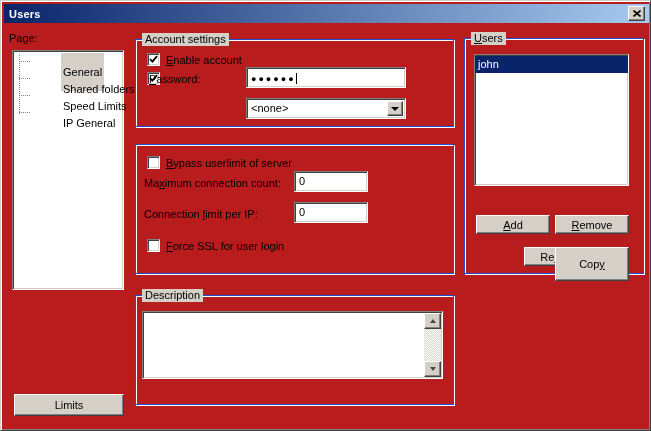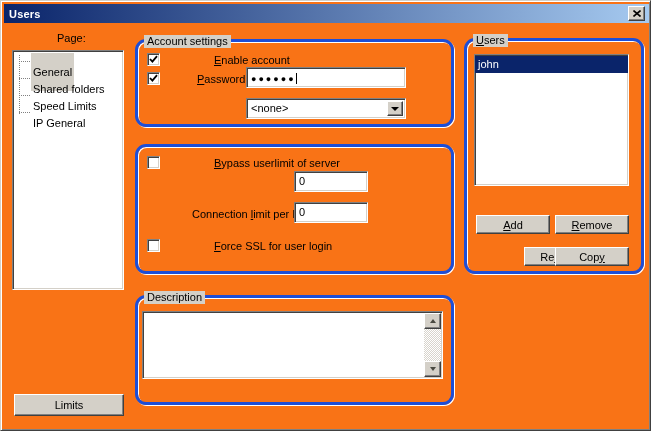--- a/index.html
+++ b/index.html
@@ -1,47 +1,47 @@
 <!DOCTYPE html>
 <html><head>
 <meta charset="utf-8">
 <style>
   html,body { margin:0; padding:0; background:#808080; }
   * { box-sizing:border-box; }
   .dialog {
     position:relative; width:651px; height:431px;
-    background:#f97316;
+    background:#b91c1c;
     font-family:"Liberation Sans", sans-serif;
     font-size:11px; color:#000;
     border:1px solid; border-color:#d4d0c8 #404040 #404040 #d4d0c8;
     box-shadow: inset 1px 1px 0 #ffffff, inset -1px -1px 0 #808080;
     overflow:hidden;
   }
   .titlebar {
     position:absolute; left:3px; top:3px; width:645px; height:19px;
     background:linear-gradient(to right,#0a246a,#a6caf0);
     display:flex; align-items:center;
   }
   .title-text { color:#fff; font-weight:bold; padding-left:5px; letter-spacing:0.2px; }
   .close-btn {
     position:absolute; right:4px; top:2px; width:17px; height:15px;
     background:#d4d0c8;
     border:1px solid; border-color:#ffffff #404040 #404040 #ffffff;
     box-shadow: inset -1px -1px 0 #808080;
     display:flex; align-items:center; justify-content:center;
   }
-  .label { position:absolute; white-space:nowrap; line-height:13px;margin-left:48px; }
+  .label { position:absolute; white-space:nowrap; line-height:13px; }
   .u { text-decoration:underline; }
 
   
   .groupbox {
     position:absolute;
-    border:3px solid #1d4ed8;
+    border:1px solid #1d4ed8;
     box-shadow: inset 1px 1px 0 #fff, 1px 1px 0 #fff;
-    border-radius:11px;
+    border-radius:0;
   }
   .legend {
     position:absolute; top:-7px; left:6px; background:#d4d0c8;
     padding:0 3px; line-height:13px; white-space:nowrap;
   }
 
   
   .sunken {
     background:#fff;
     border:1px solid; border-color:#808080 #ffffff #ffffff #808080;
@@ -77,21 +77,21 @@
     border-left:1px dotted #808080;
   }
   .tree-item {
     position:relative; height:17px; line-height:17px; padding-left:18px;
     white-space:nowrap; cursor:default;
   }
   .tree-item::before {
     content:''; position:absolute; left:6px; top:8px; width:11px;
     border-top:1px dotted #808080;
   }
-  .tree-item .ti-label { display:inline-block; line-height:14px; padding:12px 2px; }
+  .tree-item .ti-label { display:inline-block; line-height:14px; padding:12px 2px;margin-left:30px; }
   .tree-item.selected .ti-label { background:#d4d0c8; }
 
   
   .userlist { position:absolute; left:473px; top:53px; width:155px; height:132px; padding-top:1px; }
   .user-item { height:17px; line-height:16px; padding-left:3px; white-space:nowrap; }
   .user-item.selected { background:#0a246a; color:#fff; }
 
   
   .combo { position:absolute; }
   .combo .combo-text { position:absolute; left:4px; top:3px; line-height:13px; }
@@ -180,20 +180,21 @@
     <span class="combo-text">&lt;none&gt;</span>
     <div class="combo-arrow-btn">
       <div class="tri-down"></div>
     </div>
   </div>
 
   <div class="groupbox" style="left:134px; top:143px; width:319px; height:130px;"></div>
   <div class="checkbox sunken" style="left:146px; top:155px;"></div>
   <div class="label" style="left:165px; top:156px;"><span class="u">B</span>ypass userlimit of server</div>
 
+  <div class="label" style="left:143px; top:176px;">Ma<span class="u">x</span>imum connection count:</div>
   <div class="field sunken" style="left:293px; top:170px; width:74px; height:21px;">
     <span>0</span>
   </div>
 
   <div class="label" style="left:143px; top:207px;">Connection <span class="u">l</span>imit per IP:</div>
   <div class="field sunken" style="left:293px; top:201px; width:74px; height:21px;">
     <span>0</span>
   </div>
 
   <div class="checkbox sunken" style="left:146px; top:238px;"></div>
@@ -218,17 +219,17 @@
     <span class="legend"><span class="u">U</span>sers</span>
   </div>
   <div class="userlist sunken">
     <div class="user-item selected">
       <span>john</span>
     </div>
   </div>
   <div class="btn" style="left:475px; top:214px; width:74px; height:19px;"><span class="u">A</span>dd</div>
   <div class="btn" style="left:554px; top:214px; width:74px; height:19px;"><span class="u">R</span>emove</div>
   <div class="btn" style="left:475px; top:246px; width:74px; height:19px;margin-left:48px;">Re<span class="u">n</span>ame</div>
-  <div class="btn" style="left:554px; top:246px; width:74px; height:19px;">Cop<span class="u">y</span></div>
+  <div class="btn" style="left:554px; top:246px; width:74px; height:34px;">Cop<span class="u">y</span></div>
 
   <div class="btn" style="left:13px; top:393px; width:110px; height:22px;">Limits</div>
 
 </div>
 
 </body></html>

